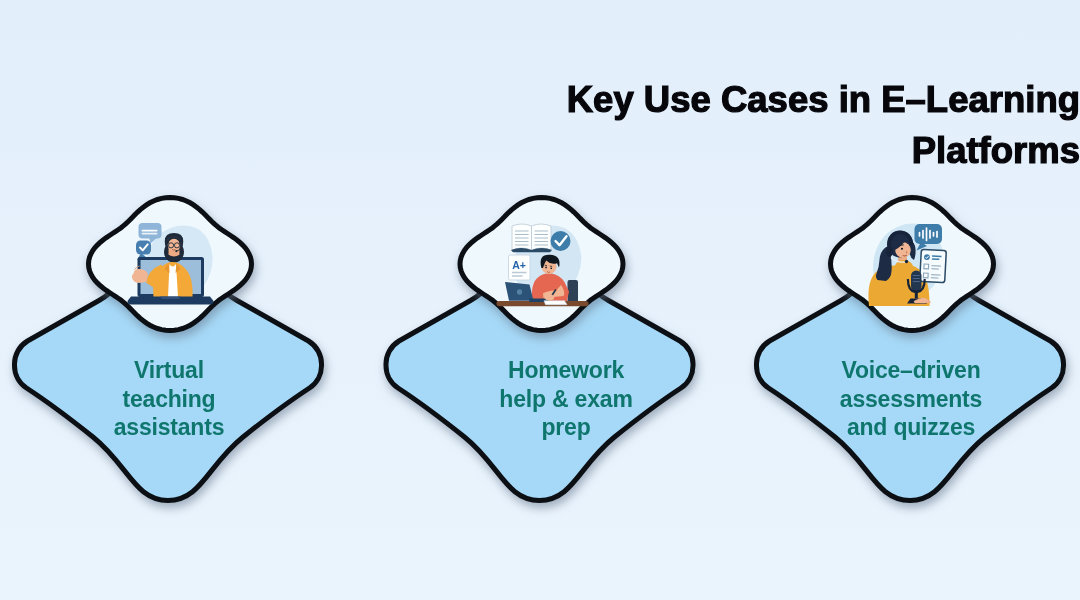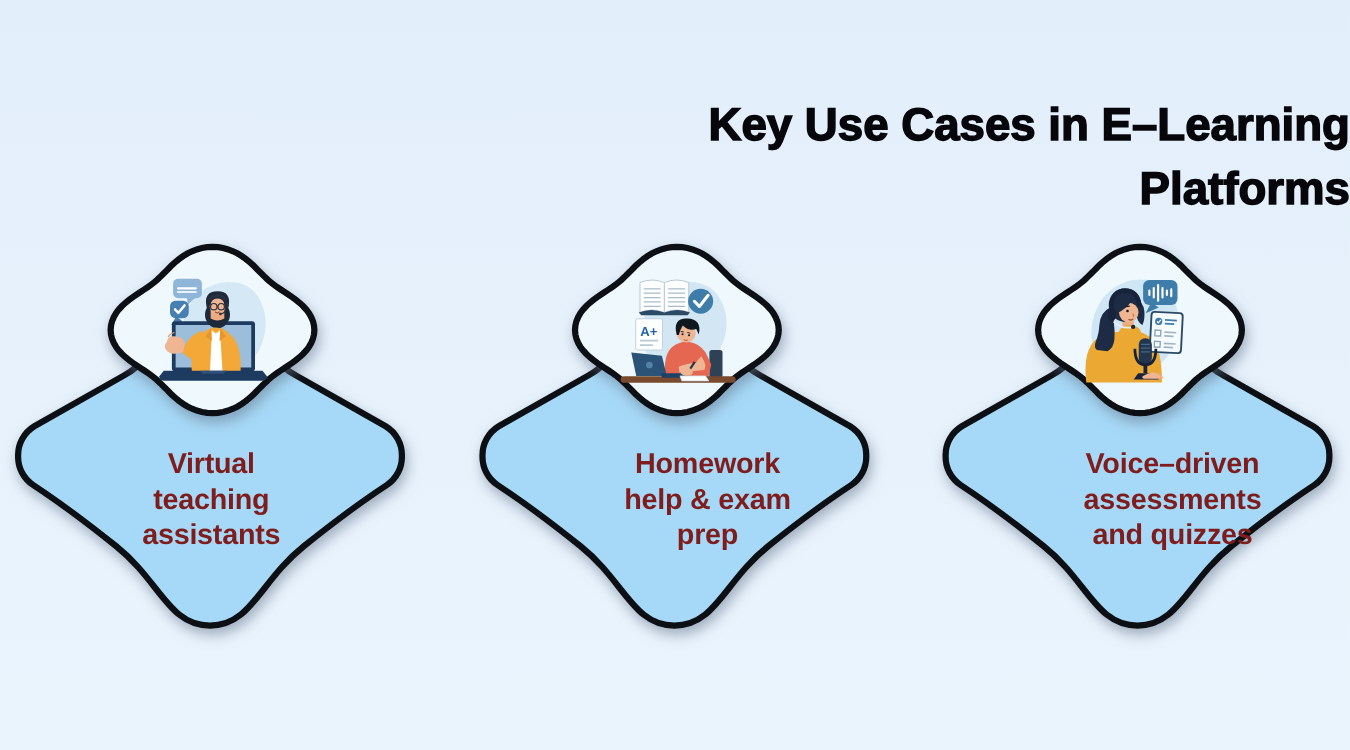--- a/index.html
+++ b/index.html
@@ -10,21 +10,21 @@
     position: relative;
   }
   h1 {
     position:absolute; top:51px; left:0; width:1080px;
     text-align:right; color:#07070b;
     font-size:36.5px; line-height:51px; font-weight:bold;
     letter-spacing:0px;margin-top:23px; -webkit-text-stroke:1.2px #07070b;
   }
   .card-label {
     position:absolute; top:356px; width:220px;
-    text-align:center; color:#7f1d1d;
+    text-align:center; color:#0f766e;
     font-size:23px; line-height:28.5px; font-weight:bold;
     letter-spacing:-0.2px;
   }
   svg.scene { position:absolute; left:0; top:0; }
   .shadow { filter: drop-shadow(2px 5px 5px rgba(98,114,136,0.55)); }
 </style>
 </head>
 <body>
 <h1>Key Use Cases in E–Learning<br>Platforms</h1>
 <svg class="scene" width="1080" height="600" viewBox="0 0 1080 600">
@@ -164,13 +164,13 @@
     <rect x="911" y="270.5" width="10.5" height="21" rx="5.2" fill="#22364f"></rect>
     <path d="M912.8,275.5 h7 M912.8,278.5 h7 M912.8,281.5 h7" stroke="#46658a" stroke-width="1"></path>
     <path d="M909,279 q0,11.5 7.3,11.5 q7.3,0 7.3,-11.5 h2.2 q0,12.5 -8,14 l0,5.5 h-3 l0,-5.5 q-8,-1.5 -8,-14 z" fill="#16233a"></path>
     <path d="M910.5,298.5 h13 l3.5,5 h-20 z" fill="#16233a"></path>
   </g>
   <path d="M916,300 q6,-3.5 11,-0.5 q3,2 -1,3.5 l-11,0 q-3,-1.5 1,-3 z" fill="#f0b693"></path>
 </g>
 </svg>
 <div class="card-label" style="left:59px;">Virtual<br>teaching<br>assistants</div>
 <div class="card-label" style="left:456px;">Homework<br>help &amp; exam<br>prep</div>
-<div class="card-label" style="left:828px;">Voice–driven<br>assessments<br>and quizzes</div>
+<div class="card-label" style="left:801px;">Voice–driven<br>assessments<br>and quizzes</div>
 
 </body></html>

